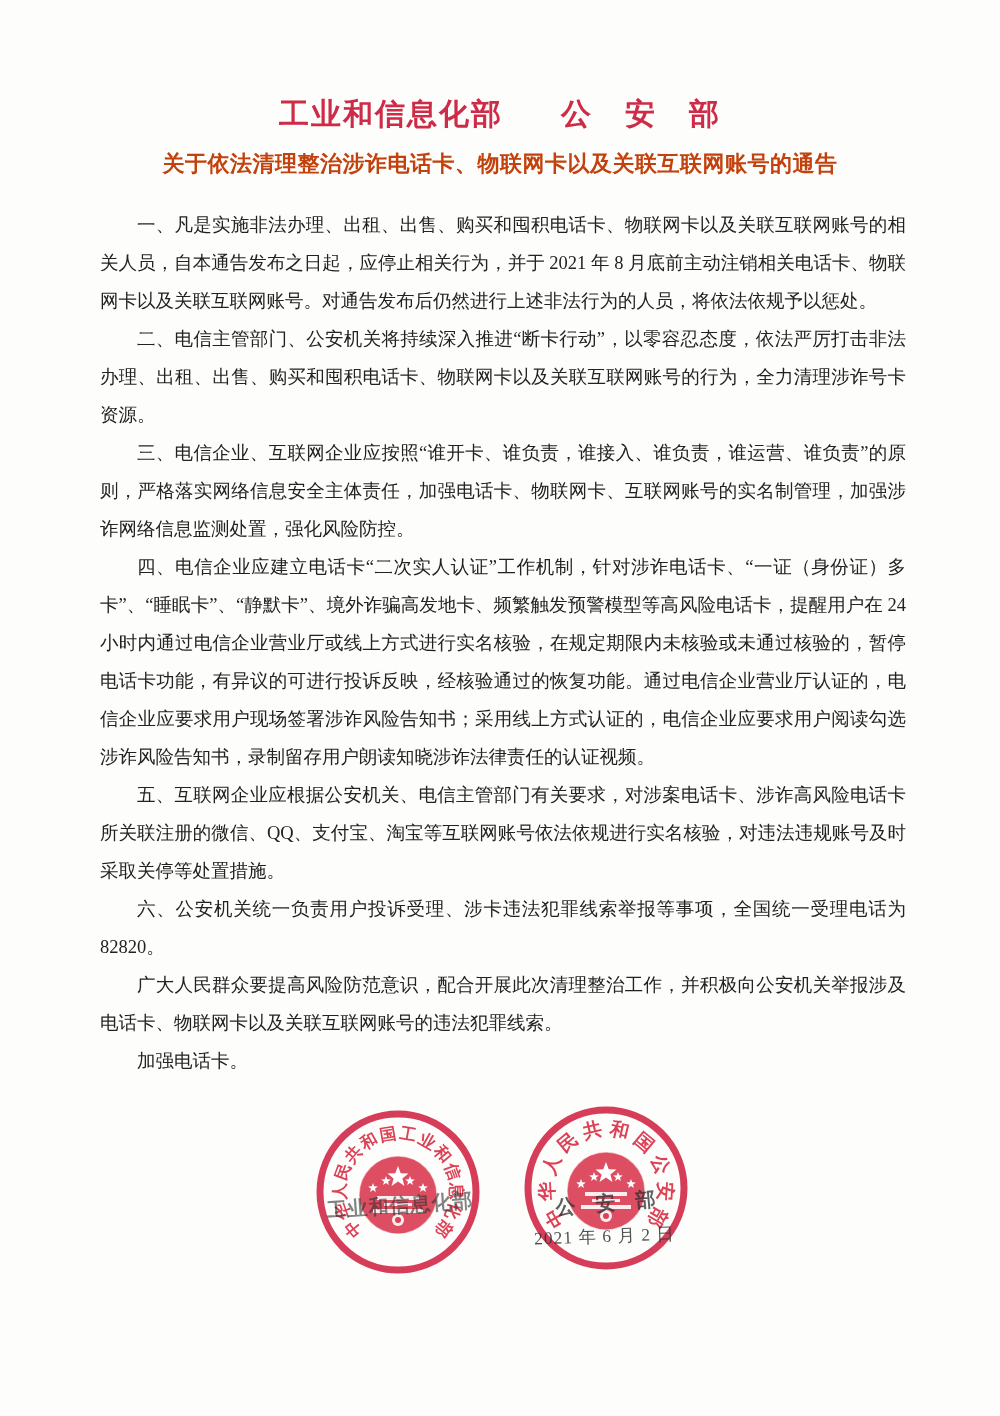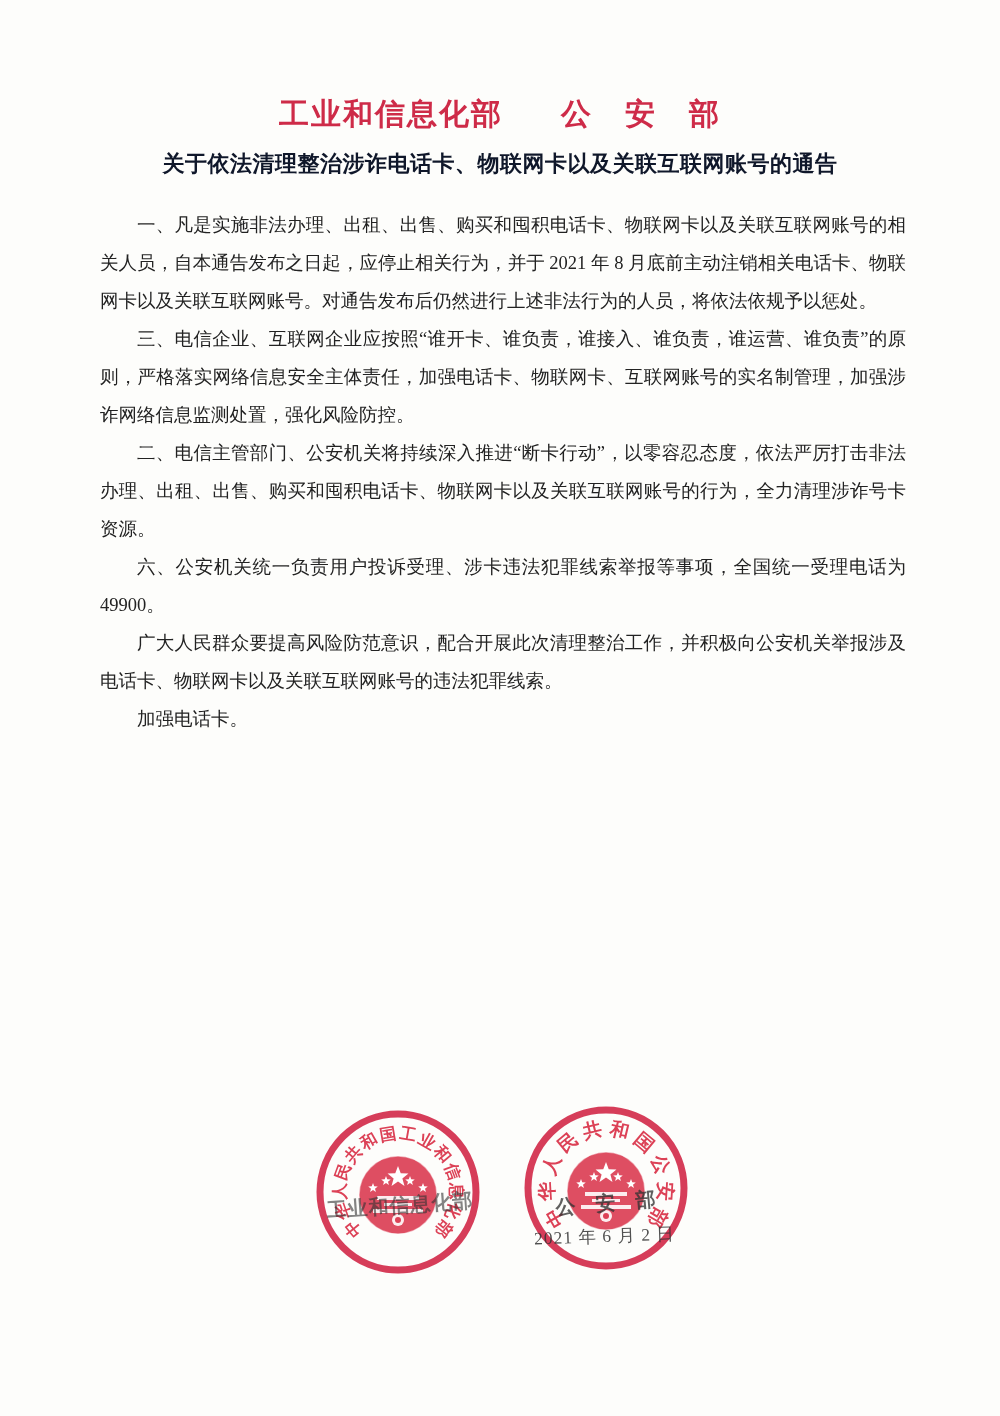--- a/index.html
+++ b/index.html
@@ -26,21 +26,21 @@
     display:flex;justify-content:center;align-items:baseline;gap:58px;
     color:var(--header_red);
     font-weight:bold;font-size:30px;line-height:40px;
     letter-spacing:2px;white-space:nowrap;
   }
   
   .doc-title{
     position:absolute;top:148px;left:0;width:1000px;
     text-align:center;
     font-weight:bold;font-size:22px;line-height:32px;
-    color:#0f172a;letter-spacing:0.5px;
+    color:#c2410c;letter-spacing:0.5px;
   }
   
   .body-text{
     position:absolute;top:206px;left:100px;width:806px;
     font-size:18.5px;line-height:38px;
     text-align:justify;
   }
   .body-text p{
     margin:0;
     text-indent:2em;
@@ -82,23 +82,25 @@
 
   <div class="red-header">
     <span>工业和信息化部</span>
     <span>公　安　部</span>
   </div>
 
   <div class="doc-title">关于依法清理整治涉诈电话卡、物联网卡以及关联互联网账号的通告</div>
 
   <div class="body-text">
     <p>一、凡是实施非法办理、出租、出售、购买和囤积电话卡、物联网卡以及关联互联网账号的相关人员，自本通告发布之日起，应停止相关行为，并于 2021 年 8 月底前主动注销相关电话卡、物联网卡以及关联互联网账号。对通告发布后仍然进行上述非法行为的人员，将依法依规予以惩处。</p>
+    <p>二、电信主管部门、公安机关将持续深入推进“断卡行动”，以零容忍态度，依法严厉打击非法办理、出租、出售、购买和囤积电话卡、物联网卡以及关联互联网账号的行为，全力清理涉诈号卡资源。</p>
     <p>三、电信企业、互联网企业应按照“谁开卡、谁负责，谁接入、谁负责，谁运营、谁负责”的原则，严格落实网络信息安全主体责任，加强电话卡、物联网卡、互联网账号的实名制管理，加强涉诈网络信息监测处置，强化风险防控。</p>
-    <p>二、电信主管部门、公安机关将持续深入推进“断卡行动”，以零容忍态度，依法严厉打击非法办理、出租、出售、购买和囤积电话卡、物联网卡以及关联互联网账号的行为，全力清理涉诈号卡资源。</p>
-    <p>六、公安机关统一负责用户投诉受理、涉卡违法犯罪线索举报等事项，全国统一受理电话为 49900。</p>
+    <p>四、电信企业应建立电话卡“二次实人认证”工作机制，针对涉诈电话卡、“一证（身份证）多卡”、“睡眠卡”、“静默卡”、境外诈骗高发地卡、频繁触发预警模型等高风险电话卡，提醒用户在 24 小时内通过电信企业营业厅或线上方式进行实名核验，在规定期限内未核验或未通过核验的，暂停电话卡功能，有异议的可进行投诉反映，经核验通过的恢复功能。通过电信企业营业厅认证的，电信企业应要求用户现场签署涉诈风险告知书；采用线上方式认证的，电信企业应要求用户阅读勾选涉诈风险告知书，录制留存用户朗读知晓涉诈法律责任的认证视频。</p>
+    <p>五、互联网企业应根据公安机关、电信主管部门有关要求，对涉案电话卡、涉诈高风险电话卡所关联注册的微信、QQ、支付宝、淘宝等互联网账号依法依规进行实名核验，对违法违规账号及时采取关停等处置措施。</p>
+    <p>六、公安机关统一负责用户投诉受理、涉卡违法犯罪线索举报等事项，全国统一受理电话为 82820。</p>
     <p>广大人民群众要提高风险防范意识，配合开展此次清理整治工作，并积极向公安机关举报涉及电话卡、物联网卡以及关联互联网账号的违法犯罪线索。</p>
     <p>加强电话卡。</p>
   </div>
 
   <div class="seal seal-miit">
     <svg width="176" height="176" viewBox="0 0 176 176">
       <circle cx="88" cy="88" r="78" fill="none" stroke="var(--seal_ring)" stroke-width="7" opacity="0.95"></circle>
       <g class="emblem" transform="translate(88,91)">
         <circle r="39" fill="var(--seal_red)" opacity="0.93"></circle>
         <circle r="39" fill="none" stroke="#ffffff" stroke-width="1.5" opacity="0.5"></circle>

